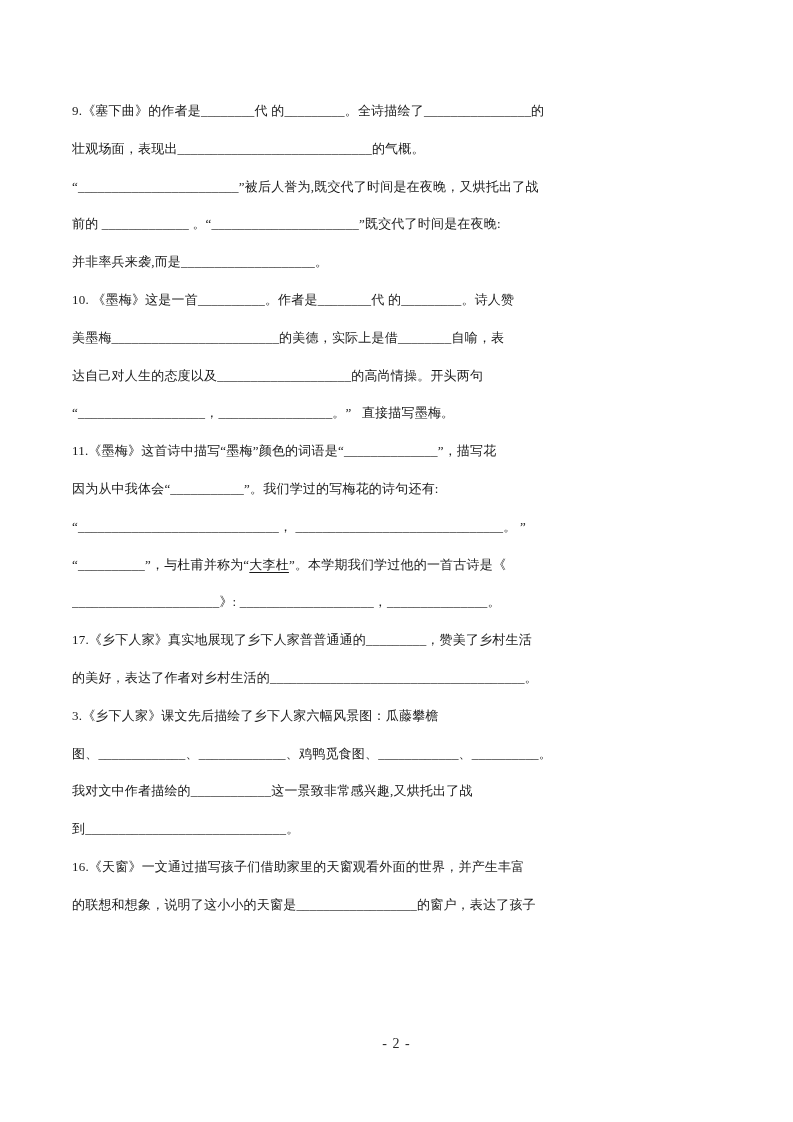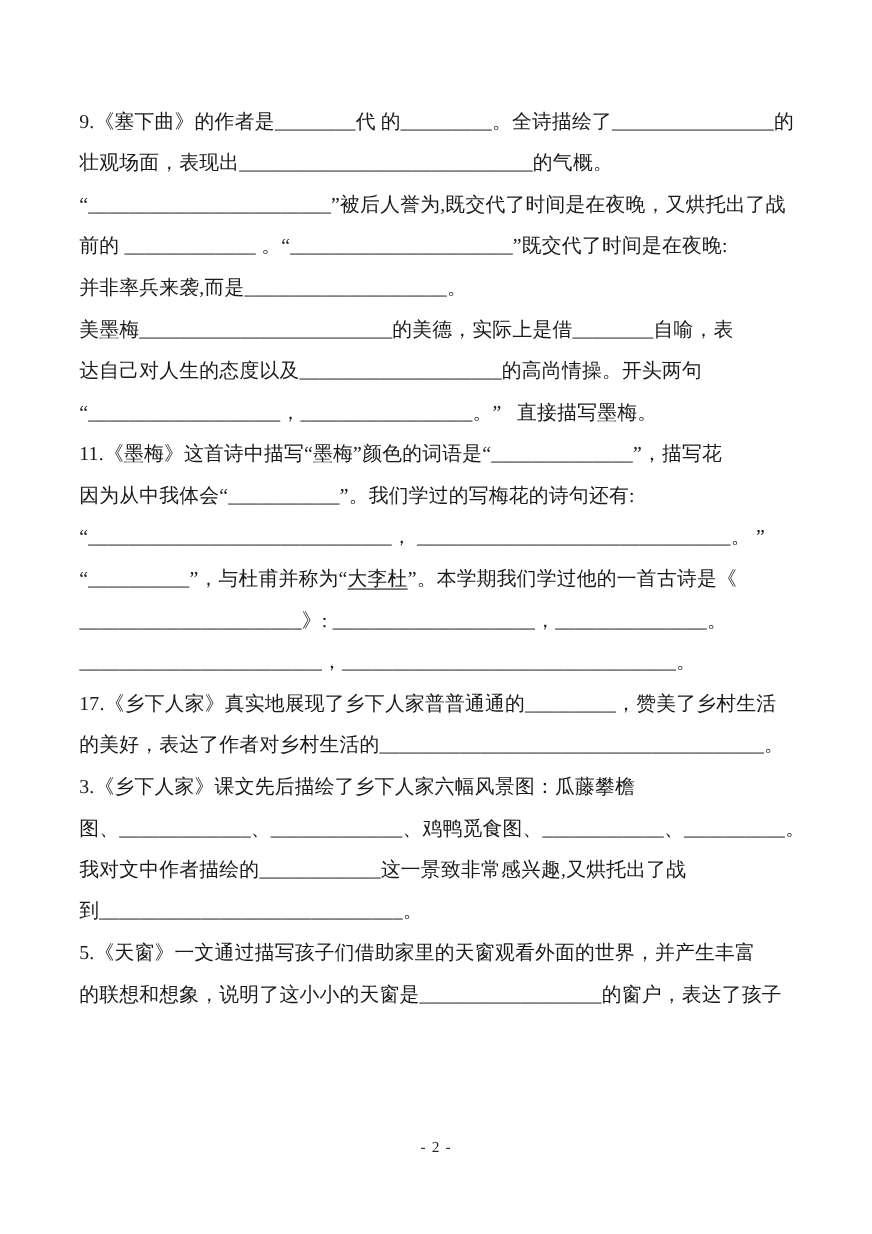--- a/index.html
+++ b/index.html
@@ -16,21 +16,21 @@
   }
   .content {
     position: absolute;
     left: 72px;
     top: 92px;
     width: 664px;
   }
   .line {
     height: 37.8px;
     line-height: 37.8px;
-    font-size: 18px;
+    font-size: 13px;
     white-space: pre;
     overflow: hidden;
     letter-spacing: 0.2px;
   }
   .u { text-decoration: underline; text-underline-offset: 3px; }
   .footer {
     position: absolute;
     top: 1036px;
     left: 0;
     width: 100%;
@@ -48,50 +48,50 @@
 
     <div>
       <div class="line">9.《塞下曲》的作者是________代 的_________。全诗描绘了________________的</div>
       <div class="line">壮观场面，表现出_____________________________的气概。</div>
       <div class="line">“________________________”被后人誉为,既交代了时间是在夜晚，又烘托出了战</div>
       <div class="line">前的 _____________ 。“______________________”既交代了时间是在夜晚:</div>
       <div class="line">并非率兵来袭,而是____________________。</div>
     </div>
 
     <div>
+      <div class="line">10. 《墨梅》这是一首__________。作者是________代 的_________。诗人赞</div>
       <div class="line">美墨梅_________________________的美德，实际上是借________自喻，表</div>
       <div class="line">达自己对人生的态度以及____________________的高尚情操。开头两句</div>
       <div class="line">“___________________，_________________。”   直接描写墨梅。</div>
     </div>
 
     <div>
       <div class="line">11.《墨梅》这首诗中描写“墨梅”颜色的词语是“______________”，描写花</div>
       <div class="line">因为从中我体会“___________”。我们学过的写梅花的诗句还有:</div>
       <div class="line">“______________________________， _______________________________。 ”</div>
     </div>
 
     <div>
       <div class="line"><span>“__________”，与杜甫并称为“</span><span class="u">大李杜</span><span>”。本学期我们学过他的一首古诗是《</span></div>
       <div class="line">______________________》: ____________________，_______________。</div>
-      <div class="line">________________________，_________________________________。</div>
     </div>
 
     <div>
       <div class="line">17.《乡下人家》真实地展现了乡下人家普普通通的_________，赞美了乡村生活</div>
       <div class="line">的美好，表达了作者对乡村生活的______________________________________。</div>
     </div>
 
     <div>
       <div class="line">3.《乡下人家》课文先后描绘了乡下人家六幅风景图：瓜藤攀檐</div>
       <div class="line">图、_____________、_____________、鸡鸭觅食图、____________、__________。</div>
       <div class="line">我对文中作者描绘的____________这一景致非常感兴趣,又烘托出了战</div>
       <div class="line">到______________________________。</div>
     </div>
 
     <div>
-      <div class="line">5.《天窗》一文通过描写孩子们借助家里的天窗观看外面的世界，并产生丰富</div>
+      <div class="line">16.《天窗》一文通过描写孩子们借助家里的天窗观看外面的世界，并产生丰富</div>
       <div class="line">的联想和想象，说明了这小小的天窗是__________________的窗户，表达了孩子</div>
     </div>
 
   </div>
 
   <div class="footer">- 2 -</div>
 </div>
 
 </body></html>

